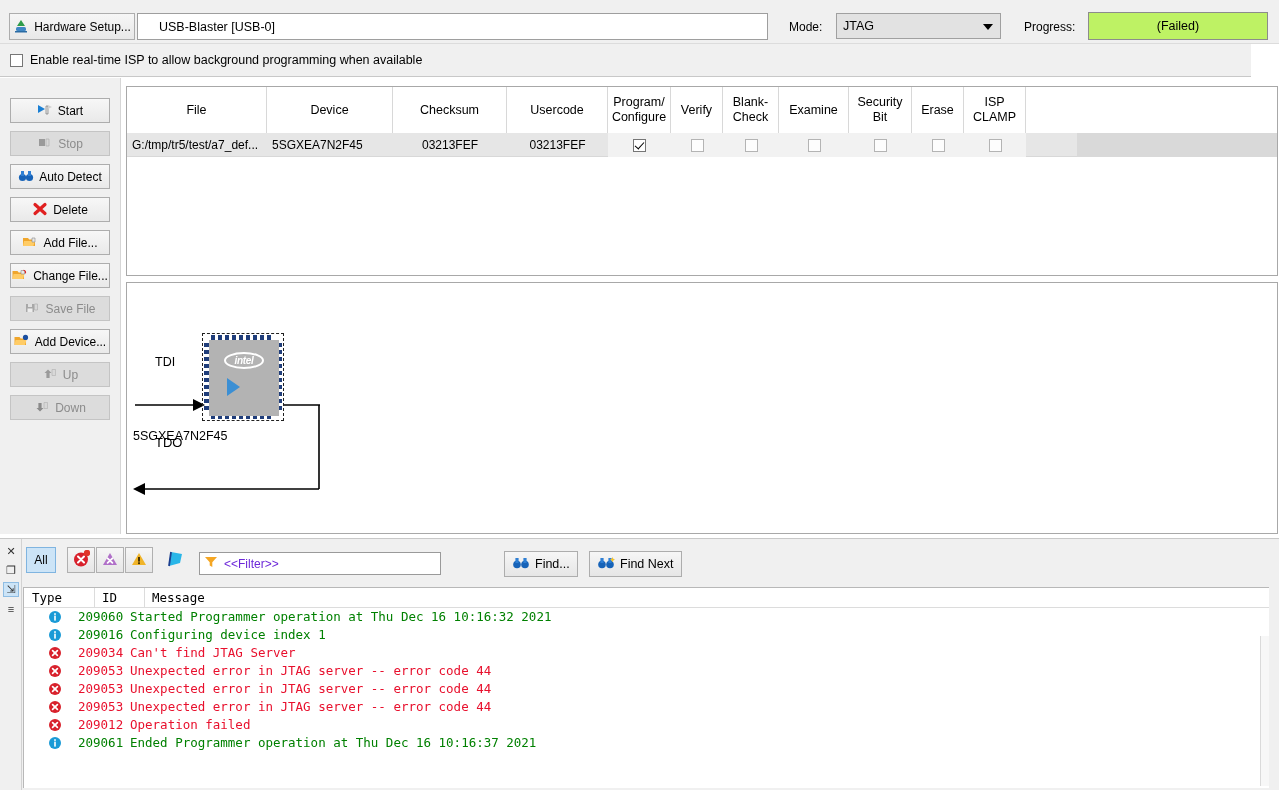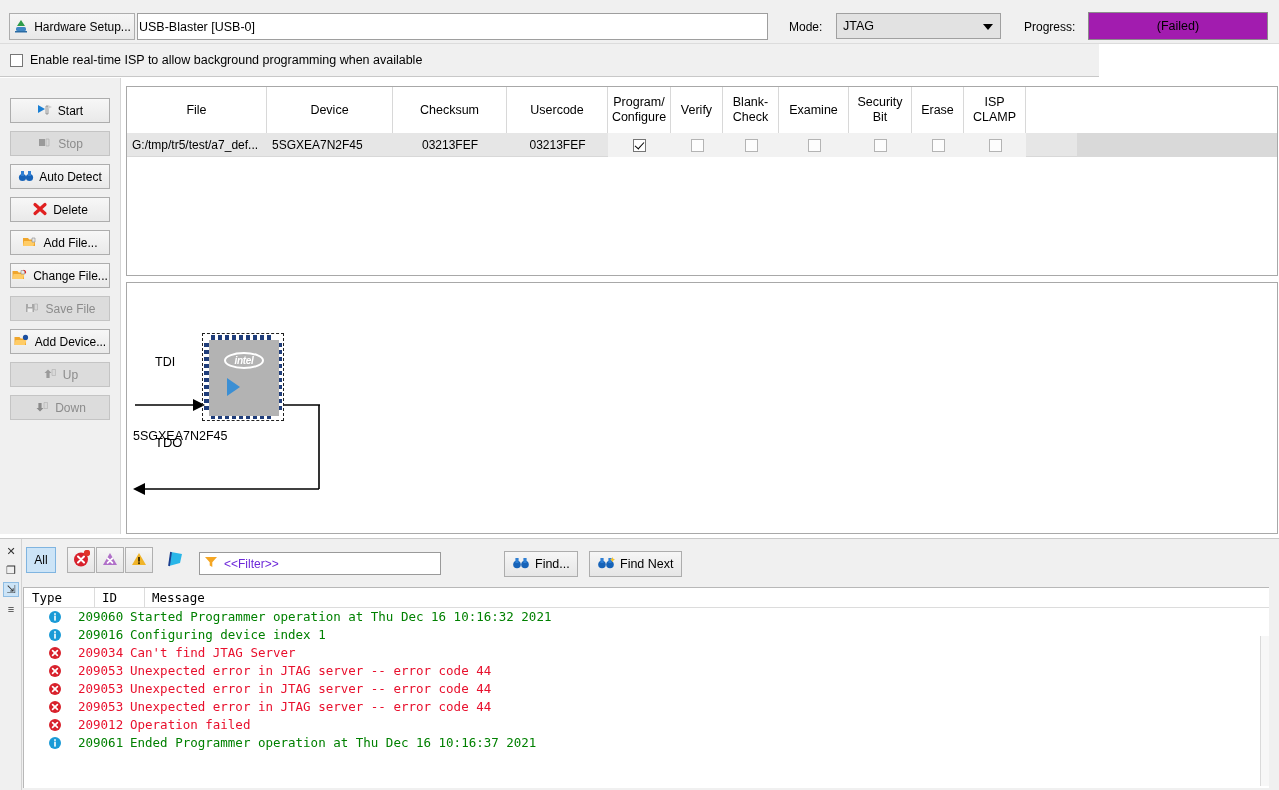--- a/index.html
+++ b/index.html
@@ -23,46 +23,46 @@
     position: absolute; left: 9px; top: 13px; width: 126px; height: 27px;
     background: linear-gradient(#f6f6f6, #e8e8e8);
     border: 1px solid #adadad;
     display: flex; align-items: center; justify-content: center; gap: 5px;
     font-size: 12px; cursor: pointer;
   }
   #hw-setup-btn .lbl { white-space: nowrap; }
   #hw-device-field {
     position: absolute; left: 137px; top: 13px; width: 631px; height: 27px;
     background: #ffffff; border: 1px solid #9e9e9e;
-    display: flex; align-items: center; padding-left: 1px;
+    display: flex; align-items: center; padding-left: 21px;
     font-size: 12.5px;
   }
   #mode-label { position: absolute; left: 789px; top: 20px; font-size: 12px; }
   #mode-select {
     position: absolute; left: 836px; top: 13px; width: 165px; height: 26px;
     background: #e2e2e2; border: 1px solid #a0a0a0;
     display: flex; align-items: center; padding-left: 6px;
     font-size: 12.5px; cursor: pointer;
   }
   #mode-select .arrow {
     position: absolute; right: 7px; top: 10px;
     width: 0; height: 0;
     border-left: 5px solid transparent; border-right: 5px solid transparent;
     border-top: 6px solid #000;
   }
   #progress-label { position: absolute; left: 1024px; top: 20px; font-size: 12px; }
   #progress-box {
     position: absolute; left: 1088px; top: 12px; width: 180px; height: 28px;
-    background: #a21caf; border: 1px solid #8c8c8c;
+    background: #bef264; border: 1px solid #8c8c8c;
     display: flex; align-items: center; justify-content: center;
     font-size: 12.5px;
   }
 
   #isp-row {
-    position: absolute; left: 0; top: 44px; width: 1099px; height: 33px;
+    position: absolute; left: 0; top: 44px; width: 1251px; height: 33px;
     background: #f0f0f0; border-bottom: 1px solid #c8c8c8;
     display: flex; align-items: center; padding-left: 10px; gap: 7px;
   }
   .cb {
     width: 13px; height: 13px; background: #fff;
     border: 1px solid #767676; display: inline-block;
     position: relative; flex: 0 0 auto;
   }
   .cb.checked::after {
     content: ""; position: absolute; left: 3px; top: 0px;

